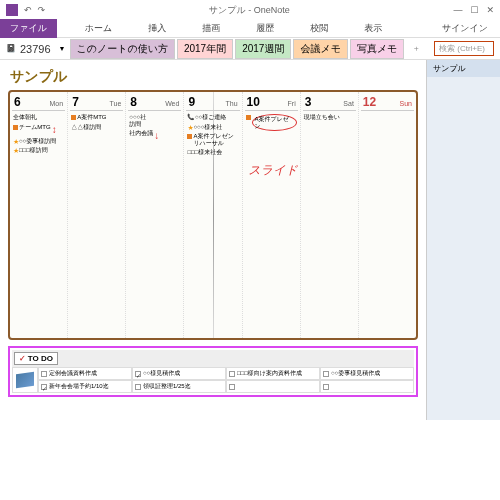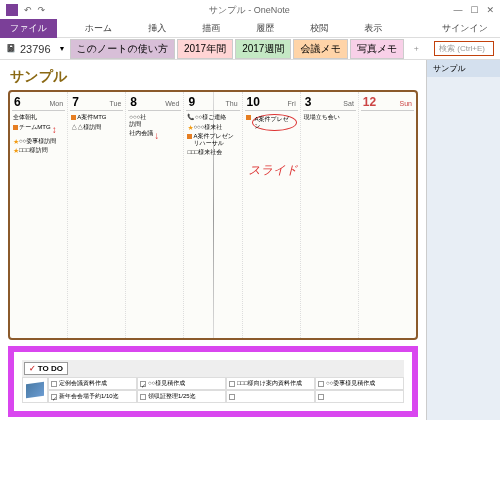--- a/index.html
+++ b/index.html
@@ -30,21 +30,21 @@
 .day-num { font-size: 12px; font-weight: bold; }
 .day-name { font-size: 7px; color: #666; }
 .sun .day-num, .sun .day-name { color: #c44; }
 .evt { font-size: 6px; margin: 3px 1px; display: flex; align-items: flex-start; gap: 1px; line-height: 1.1; }
 .evt .mk { width: 5px; height: 5px; flex-shrink: 0; margin-top: 1px; }
 .mk.sq-o { background: #e67e22; }
 .mk.st { color: #f39c12; font-size: 7px; line-height: 5px; }
 .circled { border: 1.5px solid #d33; border-radius: 50%; padding: 1px 2px; }
 .annot { color: #d33; font-size: 12px; font-style: italic; position: absolute; }
 .arrow-v { color: #d33; font-size: 10px; }
-.todo-area { border: 6px solid #d946ef; margin-top: 6px; padding: 8px; font-size: 7px; }
+.todo-area { border: 2px solid #d946ef; margin-top: 6px; padding: 2px; font-size: 7px; }
 .todo-head { display: flex; align-items: center; gap: 4px; background: #eee; padding: 2px; }
 .todo-badge { background: #fff; border: 1px solid #999; padding: 1px 4px; font-weight: bold; font-size: 8px; }
 .todo-badge::before { content: "✓"; color: #c33; margin-right: 2px; }
 .todo-grid { display: grid; grid-template-columns: 26px repeat(4, 1fr); gap: 0; }
 .todo-grid > div { border: 0.5px solid #ddd; padding: 1px 2px; font-size: 6px; display: flex; align-items: center; gap: 2px; }
 .todo-icon { grid-row: span 2; display: flex; align-items: center; justify-content: center; }
 .book-icon { width: 18px; height: 14px; background: linear-gradient(135deg,#4a7ba6,#6b9bd1); transform: skewY(-8deg); }
 .cb { width: 6px; height: 6px; border: 1px solid #999; display: inline-block; }
 .cb.ck::after { content: "✓"; font-size: 6px; color: #333; }
 .search { margin-left: auto; font-size: 8px; color: #999; border: 1px solid #c2410c; padding: 1px 4px; width: 60px; }

